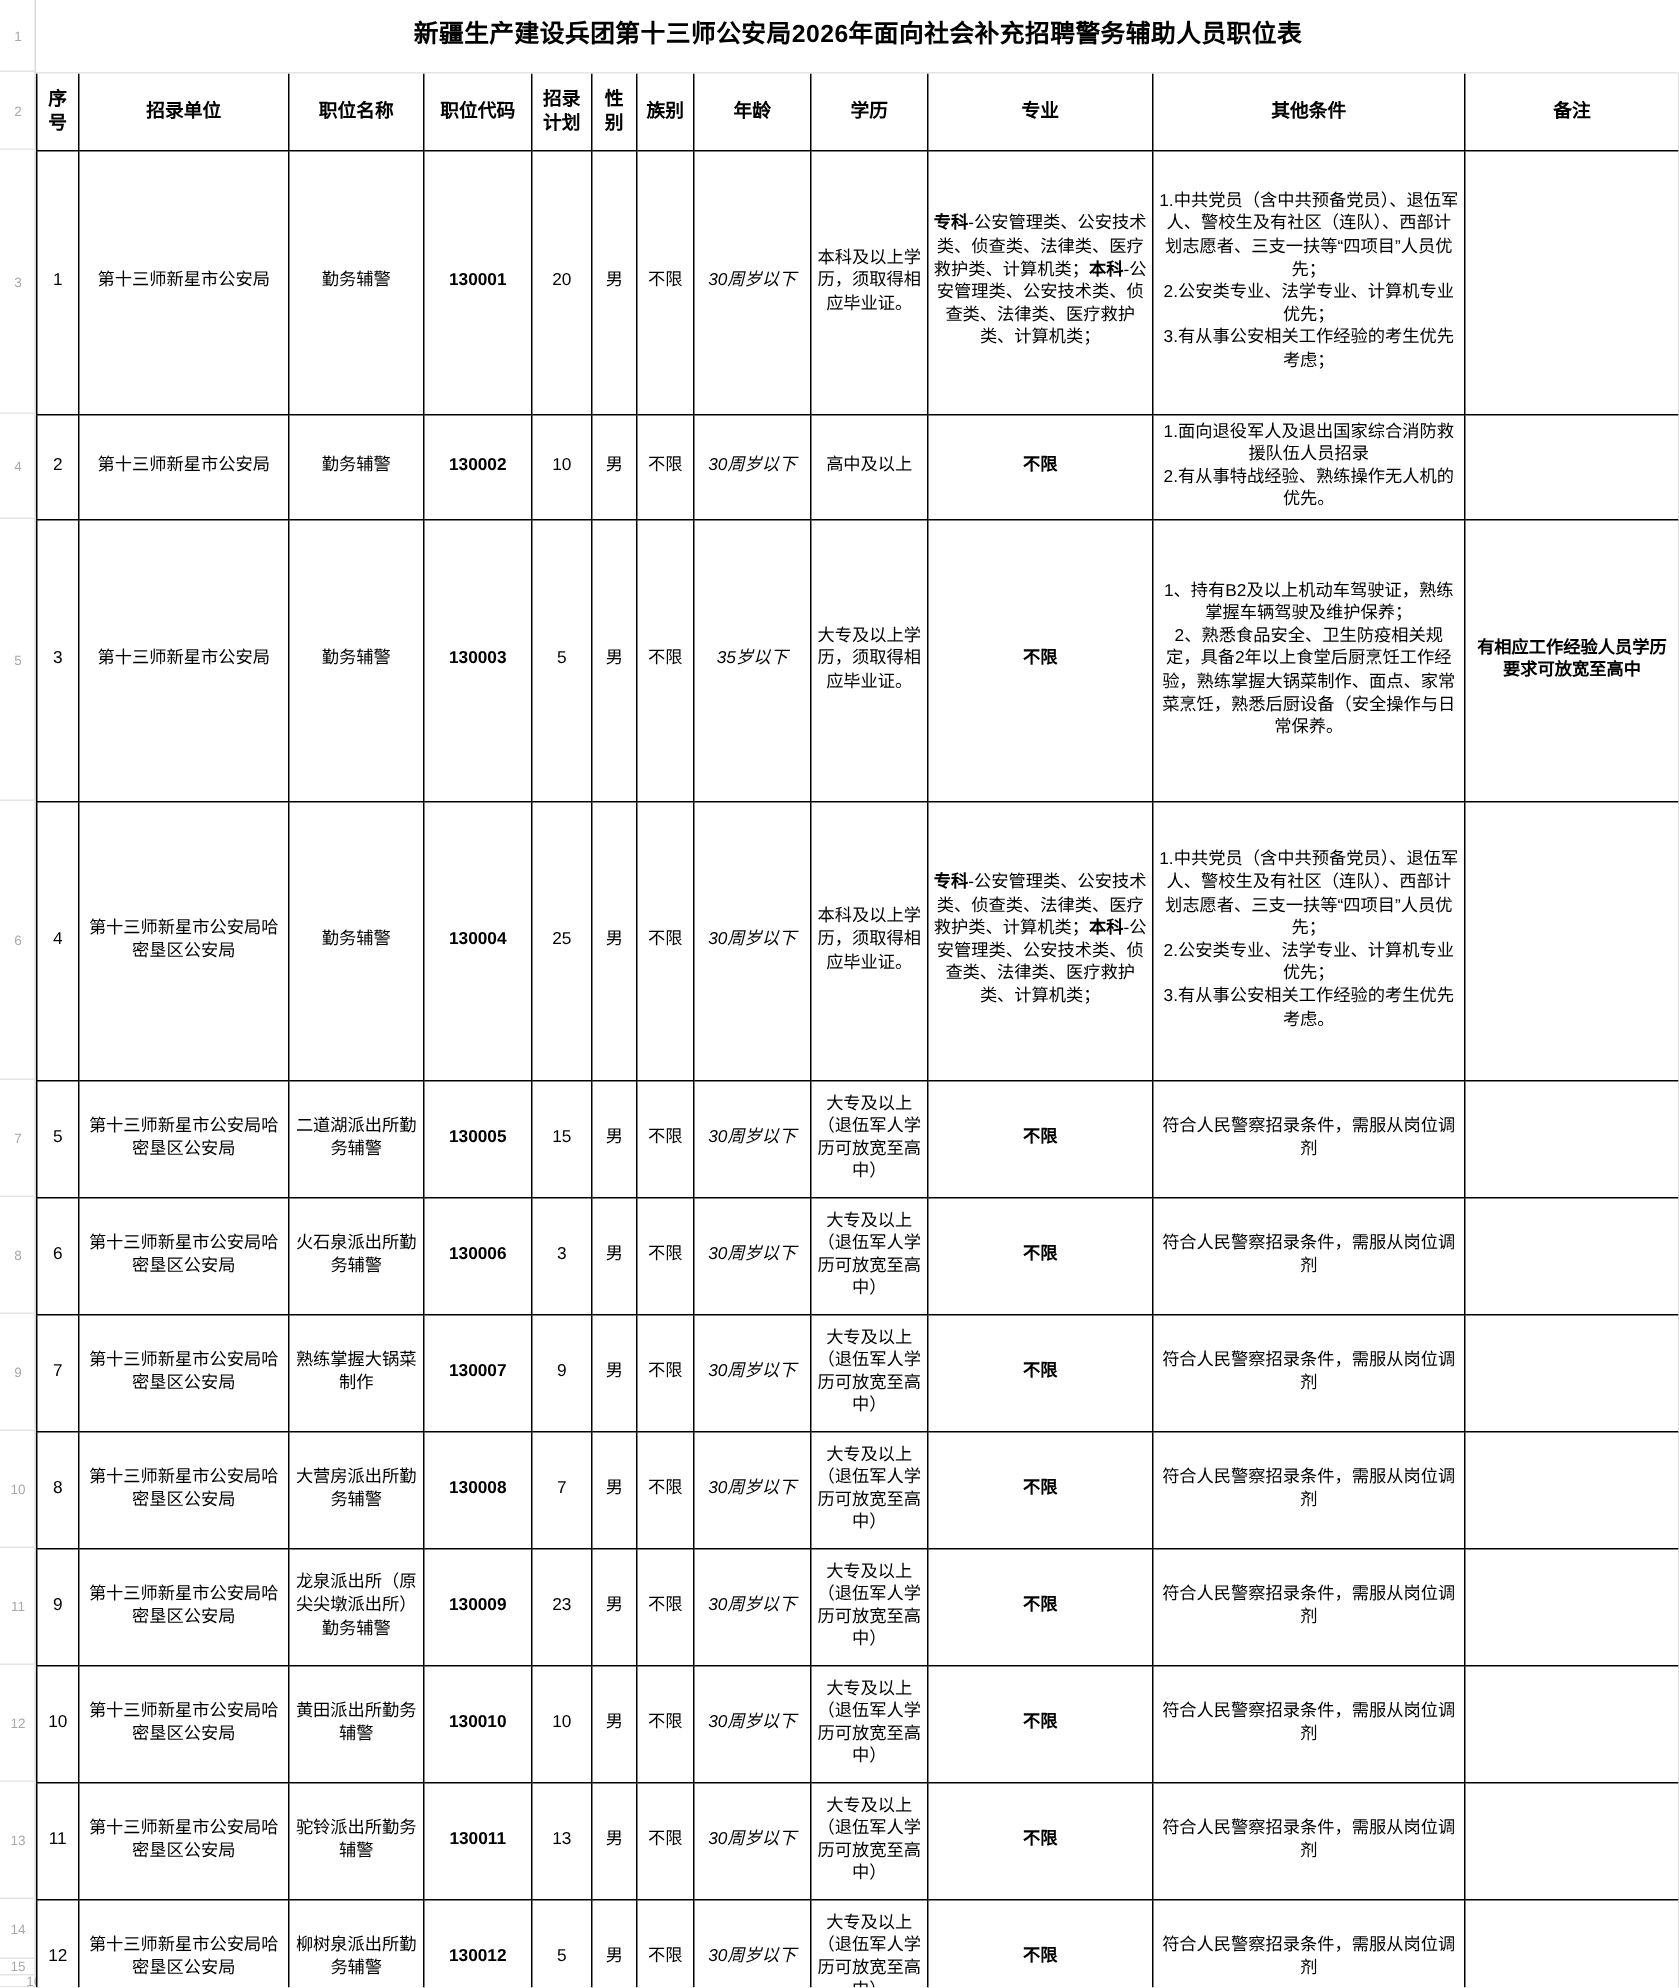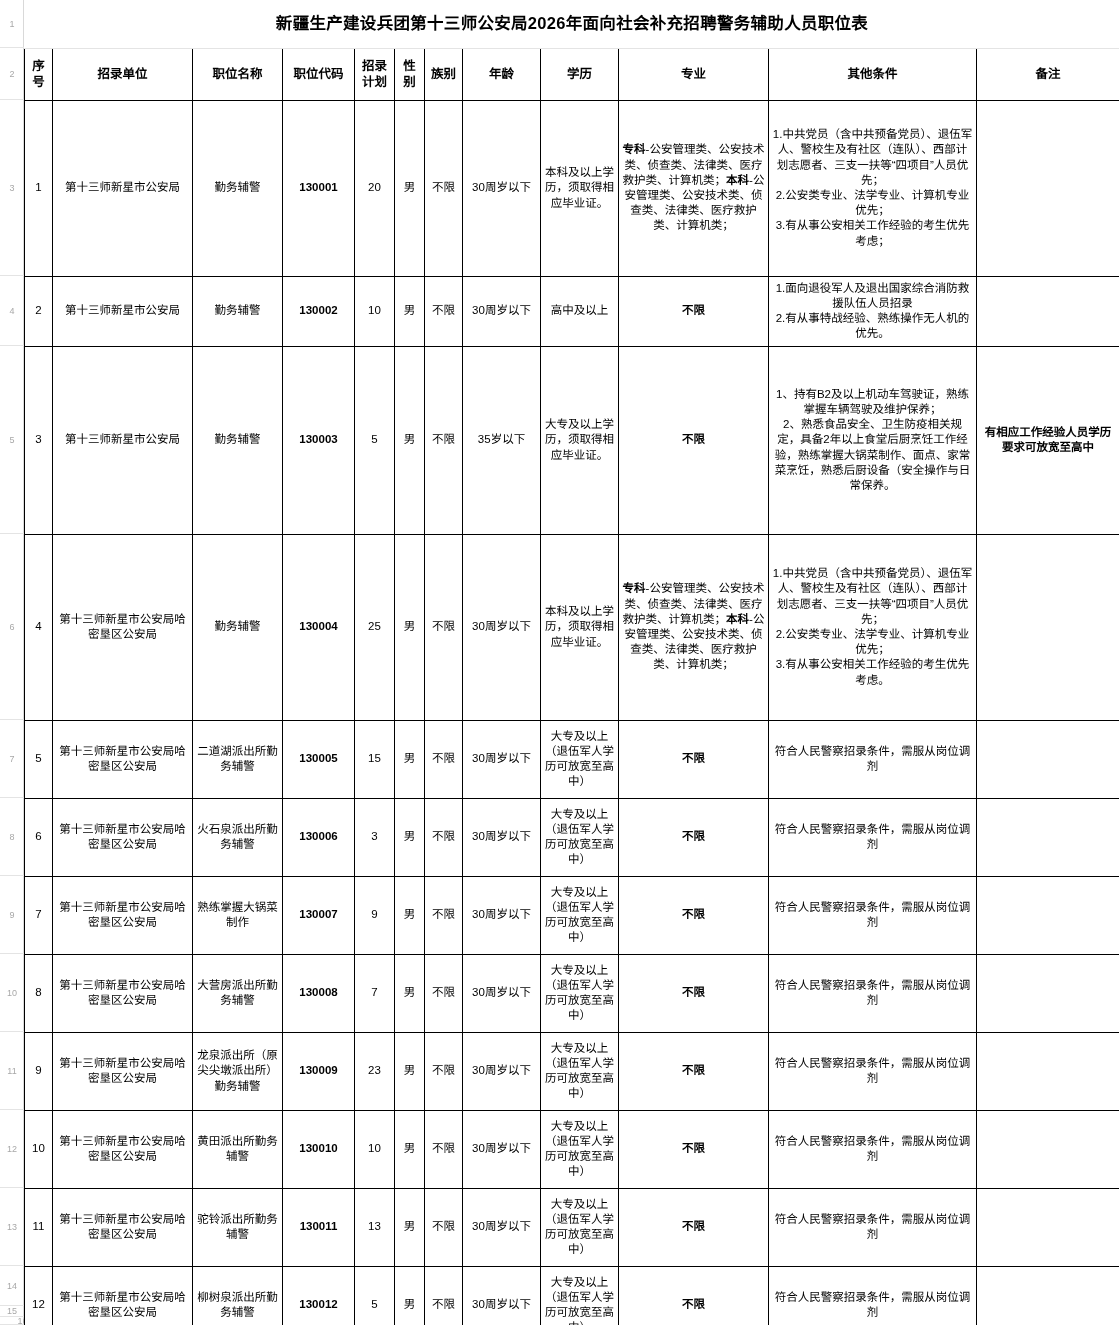--- a/index.html
+++ b/index.html
@@ -82,21 +82,21 @@
     height: 52px;
     vertical-align: middle;
   }
   td.h-seq { letter-spacing: 0; }
   td.h-plan { line-height: 1.15; }
   td.h-left { text-align: left; padding-left: 5px; }
   td.c-topl   { text-align: left;  vertical-align: top; padding-top: 4px; padding-left: 4px; margin-top: 44px; }
   td.c-mid    { text-align: center; vertical-align: middle; }
   td.c-midl   { text-align: left;  vertical-align: middle; padding-left: 4px; }
   td.c-code   { font-size: 11px; font-weight: bold; }
-  td.nowrapish{ word-break: keep-all; white-space: nowrap; }
+  td.nowrapish{ word-break: keep-all; white-space: nowrap; font-style: italic; }
 
   
   td.c-remark { text-align: left; vertical-align: middle; padding-left: 2px; font-weight: bold; }
 
   .b { font-weight: bold; }
 </style>
 </head>
 <body>
 
 <div id="sheet">

